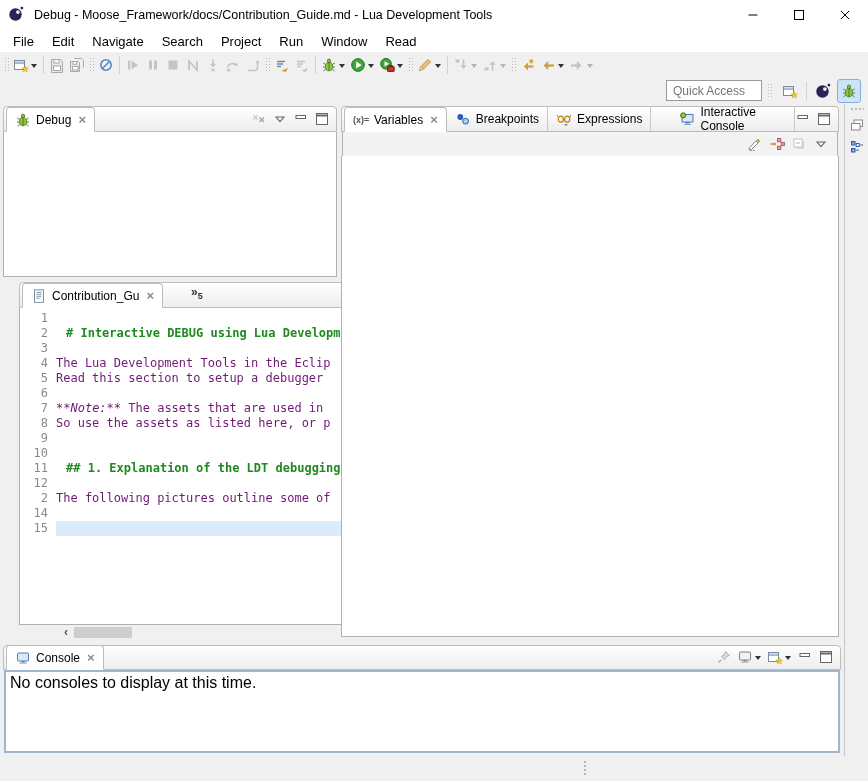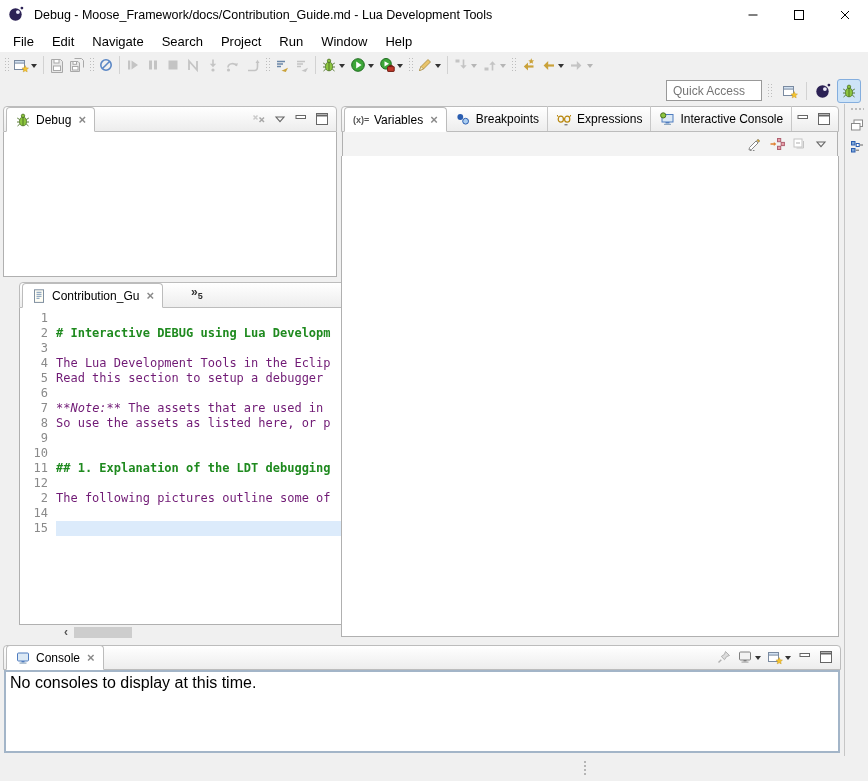--- a/index.html
+++ b/index.html
@@ -62,21 +62,21 @@
   .panel-body { position:absolute; left:0; right:0; bottom:0; background:#fff;
                 border:1px solid #b0b0b0; border-top:none; }
 
   
   .editor-body { top:26px; bottom:16px; overflow:hidden; }
   .code-lines { position:absolute; top:3px; left:0; right:16px;
                 font-family:"DejaVu Sans Mono", monospace; font-size:12px; }
   .crow { display:flex; height:15px; line-height:15px; white-space:pre; overflow:hidden; }
   .ln { width:36px; flex:none; text-align:right; padding-right:8px; color:#8a8a8a; }
   .lc { flex:1; color:#701a75; overflow:hidden; }
-  .crow.heading .lc { color:#1f8a1f; font-weight:bold; }
+  .crow.heading .lc { color:#1f8a1f; font-weight:bold;margin-left:10px; }
   .crow.current .lc { background:#dcebfb; }
   .vscroll { position:absolute; top:1px; bottom:0; right:1px; width:14px; background:#f6f6f6; }
   .vs-arr { position:absolute; left:3px; width:0; height:0; border:4px solid transparent; }
   .vs-up { top:5px; border-bottom:5px solid #c2c2c2; }
   .vs-dn { bottom:5px; border-top:5px solid #c2c2c2; }
   .hscroll { position:absolute; left:41px; right:20px; bottom:2px; height:13px;
              display:flex; align-items:center; }
   .hs-arr { font-size:12px; color:#555; font-weight:bold; flex:none; width:12px;
             text-align:center; line-height:13px; }
   .hs-track { flex:1; height:13px; position:relative; }
@@ -143,21 +143,21 @@
   </div>
 
   <div class="menubar" id="menubar">
       <span class="menu-item">File</span>
       <span class="menu-item">Edit</span>
       <span class="menu-item">Navigate</span>
       <span class="menu-item">Search</span>
       <span class="menu-item">Project</span>
       <span class="menu-item">Run</span>
       <span class="menu-item">Window</span>
-      <span class="menu-item">Help</span>
+      <span class="menu-item">Read</span>
     </div>
 
   <div class="tbrow1" id="toolbar">
       <span class="tb-handle"></span>
       <span class="tbtn">
         <span class="ic"><svg width="16" height="16" viewBox="0 0 16 16" xmlns="http://www.w3.org/2000/svg">
             <rect x="1.5" y="3.5" width="10" height="9" fill="#fff" stroke="#7a8aa0"></rect>
             <rect x="1.5" y="3.5" width="10" height="2.6" fill="#d0e0f0" stroke="#7a8aa0"></rect>
             <path d="M12.2 8.6l1 2.2 2.3.3-1.7 1.5.4 2.3-2-1.1-2 1.1.4-2.3-1.7-1.5 2.3-.3z" fill="#f4c430" stroke="#c09020" stroke-width=".4"></path>
           </svg></span>
@@ -459,21 +459,21 @@
         </div>
         <div class="tab" style="border-right: 1px solid rgb(200, 200, 200);">
           <span class="ic"><svg width="16" height="16" viewBox="0 0 16 16" xmlns="http://www.w3.org/2000/svg">
               <ellipse cx="4.8" cy="8.2" rx="2.6" ry="3" fill="none" stroke="#b8860b" stroke-width="1.2"></ellipse>
               <ellipse cx="11.2" cy="8.2" rx="2.6" ry="3" fill="none" stroke="#b8860b" stroke-width="1.2"></ellipse>
               <path d="M7.4 7.6h1.2M2.3 6L1.2 4M13.7 6l1.1-2" stroke="#b8860b"></path>
               <path d="M8.5 13.8h3" stroke="#555"></path>
             </svg></span>
           <span>Expressions</span>
         </div>
-        <div class="tab" style="border-right: 1px solid rgb(200, 200, 200);">
+        <div class="tab" style="border-right: 1px solid rgb(200, 200, 200); margin-left: 20px;">
           <span class="ic"><svg width="16" height="16" viewBox="0 0 16 16" xmlns="http://www.w3.org/2000/svg">
               <rect x="3" y="3.5" width="11" height="7.5" fill="#dce9f5" stroke="#4f7cbf"></rect>
               <rect x="6.5" y="11" width="4" height="1.5" fill="#4f7cbf"></rect>
               <rect x="5" y="12.8" width="7" height="1.2" fill="#8fa8c0"></rect>
               <circle cx="4.2" cy="4.4" r="2.6" fill="#8dc63f" stroke="#4a7023"></circle>
             </svg></span>
           <span>Interactive Console</span>
         </div>
         <div class="hdr-icons" id="vars-hdr-icons">
           <span style="display: flex; align-items: center;">

